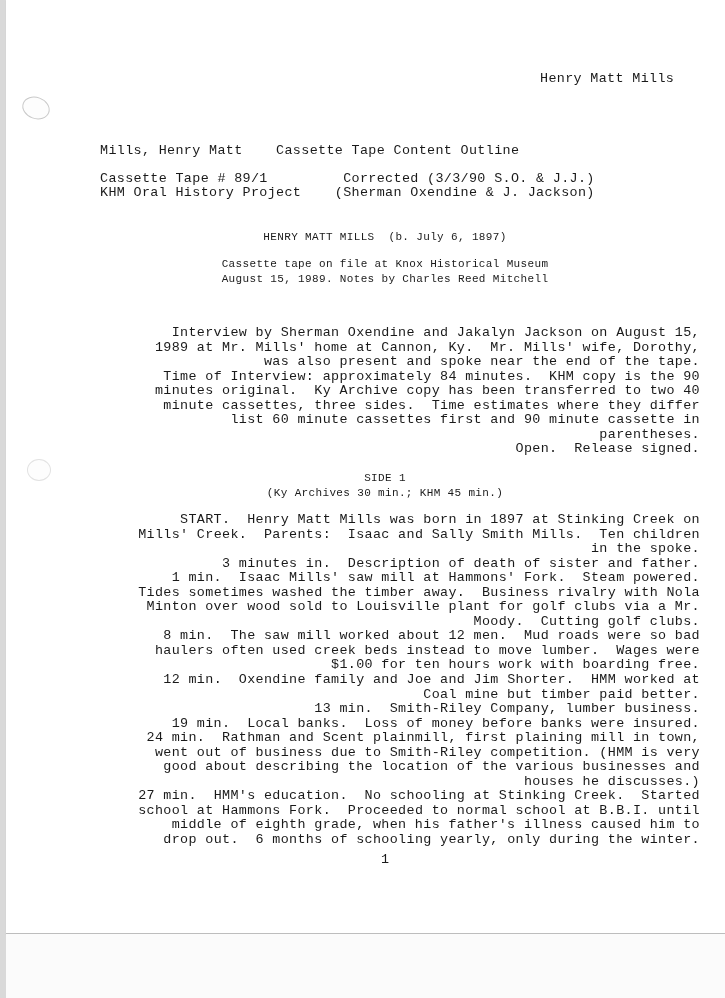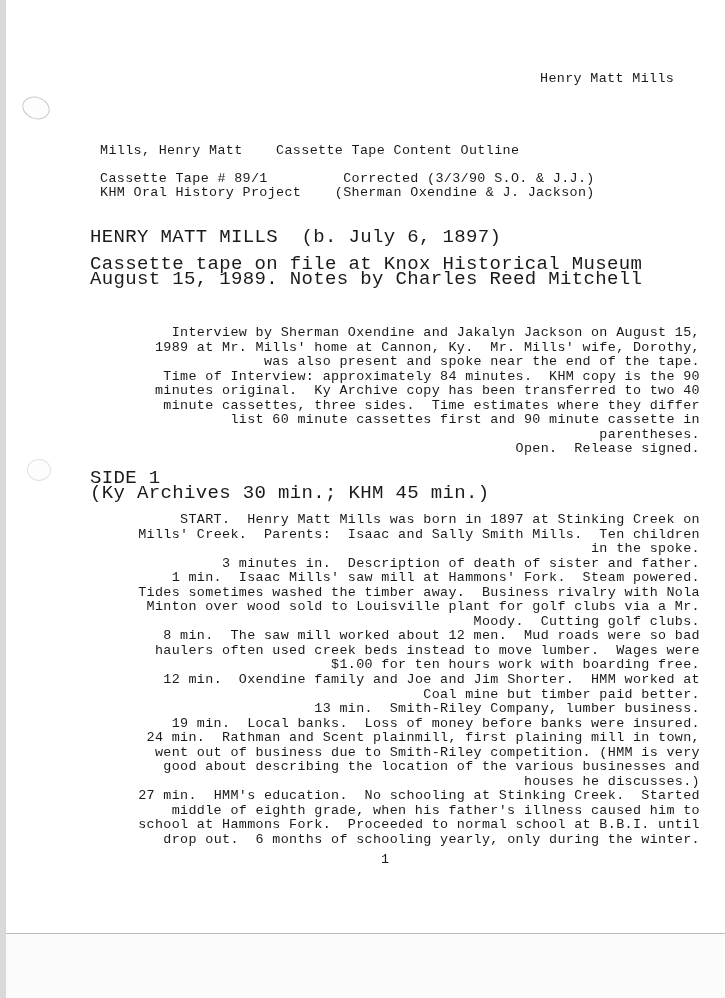--- a/index.html
+++ b/index.html
@@ -52,23 +52,23 @@
       letter-spacing: 0.35px;
     }
     .header-right { left: 540px; top: 72px; }
     .hdr-1 { left: 100px; top: 144px; }
     .hdr-2 { left: 100px; top: 172px; }
     .hdr-3 { left: 100px; top: 186px; }
     .center-block {
       position: absolute;
       left: 90px;
       width: 590px;
-      text-align: left;
+      text-align: center;
       white-space: pre;
-      font-size: 19px;
+      font-size: 11px;
       line-height: 14.5px;
       letter-spacing: 0.35px;
     }
     .title { top: 230px; }
     .subtitle { top: 257px; }
     .side-heading { top: 471px; }
 
     .paragraph {
       position: absolute;
       left: 100px;
@@ -139,18 +139,18 @@
   <span class="pline">$1.00 for ten hours work with boarding free.</span>
   <span class="pline">12 min.  Oxendine family and Joe and Jim Shorter.  HMM worked at</span>
   <span class="pline">Coal mine but timber paid better.</span>
   <span class="pline">13 min.  Smith-Riley Company, lumber business.</span>
   <span class="pline">19 min.  Local banks.  Loss of money before banks were insured.</span>
   <span class="pline">24 min.  Rathman and Scent plainmill, first plaining mill in town,</span>
   <span class="pline">went out of business due to Smith-Riley competition. (HMM is very</span>
   <span class="pline">good about describing the location of the various businesses and</span>
   <span class="pline">houses he discusses.)</span>
   <span class="pline">27 min.  HMM's education.  No schooling at Stinking Creek.  Started</span>
+  <span class="pline">school at Hammons Fork.  Proceeded to normal school at B.B.I. until</span>
   <span class="pline">middle of eighth grade, when his father's illness caused him to</span>
-  <span class="pline">school at Hammons Fork.  Proceeded to normal school at B.B.I. until</span>
   <span class="pline">drop out.  6 months of schooling yearly, only during the winter.</span>
 </div>
 
 <div class="page-number">1</div>
 
 </body></html>

